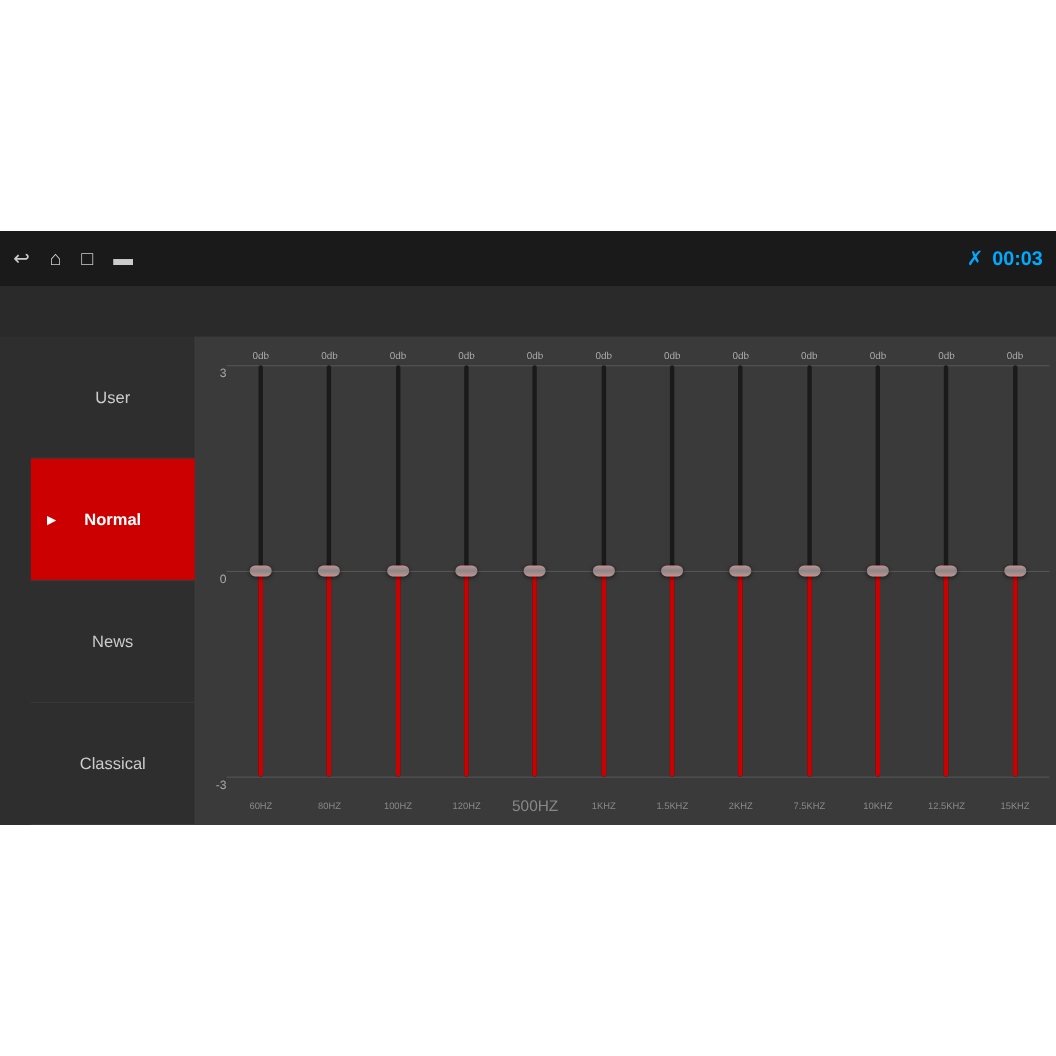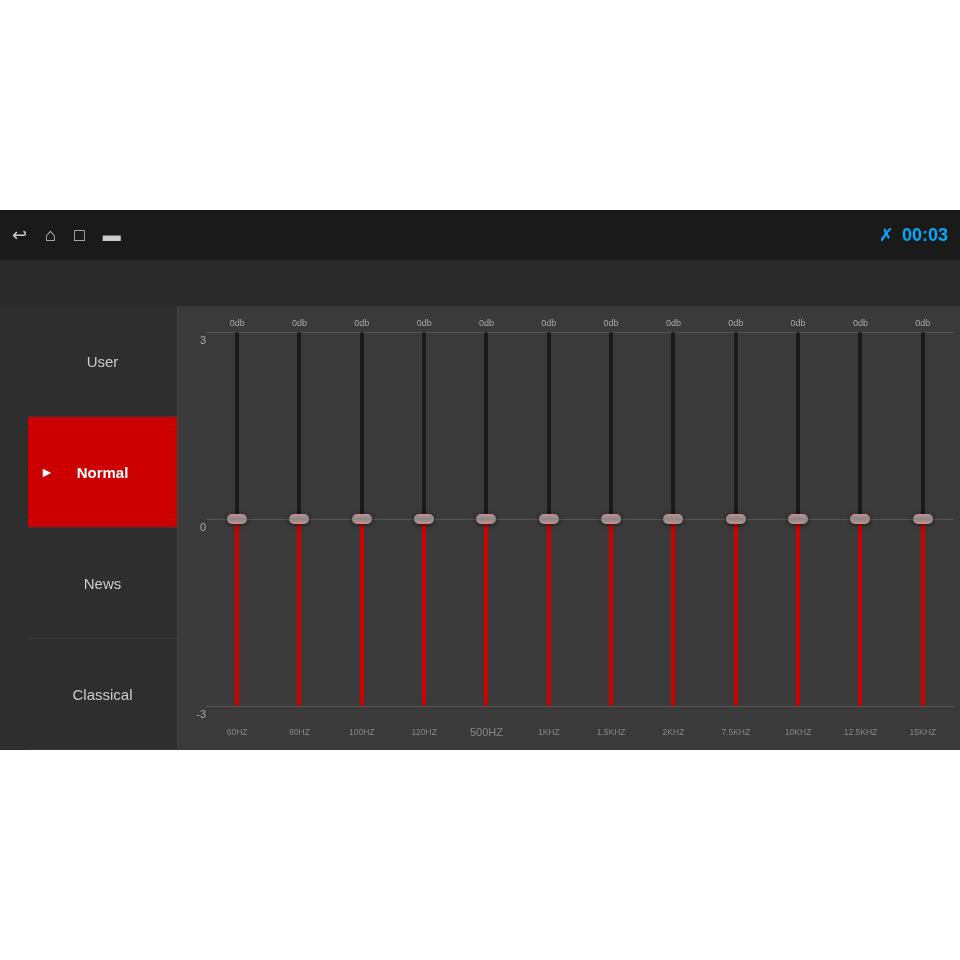--- a/index.html
+++ b/index.html
@@ -285,21 +285,21 @@
                   <div style="width: 20px; height: 10px; background: linear-gradient(rgb(200, 144, 144) 0%, rgb(136, 136, 136) 50%, rgb(200, 144, 144) 100%); border-radius: 5px; position: absolute; left: 50%; top: 50%; transform: translate(-50%, -50%); cursor: grab; box-shadow: rgba(0, 0, 0, 0.6) 0px 1px 4px; z-index: 2;"></div>
                 </div>
               </div>
             </div>
           </div>
           <div style="display: flex; height: 20px; margin-top: 16px;">
             <div style="flex: 1 1 0%; text-align: center; color: rgb(136, 136, 136); font-size: 8.5px; display: flex; align-items: center; justify-content: center; white-space: nowrap;">60HZ</div>
             <div style="flex: 1 1 0%; text-align: center; color: rgb(136, 136, 136); font-size: 8.5px; display: flex; align-items: center; justify-content: center; white-space: nowrap;">80HZ</div>
             <div style="flex: 1 1 0%; text-align: center; color: rgb(136, 136, 136); font-size: 8.5px; display: flex; align-items: center; justify-content: center; white-space: nowrap;">100HZ</div>
             <div style="flex: 1 1 0%; text-align: center; color: rgb(136, 136, 136); font-size: 8.5px; display: flex; align-items: center; justify-content: center; white-space: nowrap;">120HZ</div>
-            <div style="flex: 1 1 0%; text-align: right; color: rgb(136, 136, 136); font-size: 11px; display: flex; align-items: center; justify-content: center; white-space: nowrap;">500HZ</div>
+            <div style="flex: 1 1 0%; text-align: right; color: rgb(136, 136, 136); font-size: 14px; display: flex; align-items: center; justify-content: center; white-space: nowrap;">500HZ</div>
             <div style="flex: 1 1 0%; text-align: center; color: rgb(136, 136, 136); font-size: 8.5px; display: flex; align-items: center; justify-content: center; white-space: nowrap;">1KHZ</div>
             <div style="flex: 1 1 0%; text-align: center; color: rgb(136, 136, 136); font-size: 8.5px; display: flex; align-items: center; justify-content: center; white-space: nowrap;">1.5KHZ</div>
             <div style="flex: 1 1 0%; text-align: center; color: rgb(136, 136, 136); font-size: 8.5px; display: flex; align-items: center; justify-content: center; white-space: nowrap;">2KHZ</div>
             <div style="flex: 1 1 0%; text-align: center; color: rgb(136, 136, 136); font-size: 8.5px; display: flex; align-items: center; justify-content: center; white-space: nowrap;">7.5KHZ</div>
             <div style="flex: 1 1 0%; text-align: center; color: rgb(136, 136, 136); font-size: 8.5px; display: flex; align-items: center; justify-content: center; white-space: nowrap;">10KHZ</div>
             <div style="flex: 1 1 0%; text-align: center; color: rgb(136, 136, 136); font-size: 8.5px; display: flex; align-items: center; justify-content: center; white-space: nowrap;">12.5KHZ</div>
             <div style="flex: 1 1 0%; text-align: center; color: rgb(136, 136, 136); font-size: 8.5px; display: flex; align-items: center; justify-content: center; white-space: nowrap;">15KHZ</div>
           </div>
         </div>
       </div>

